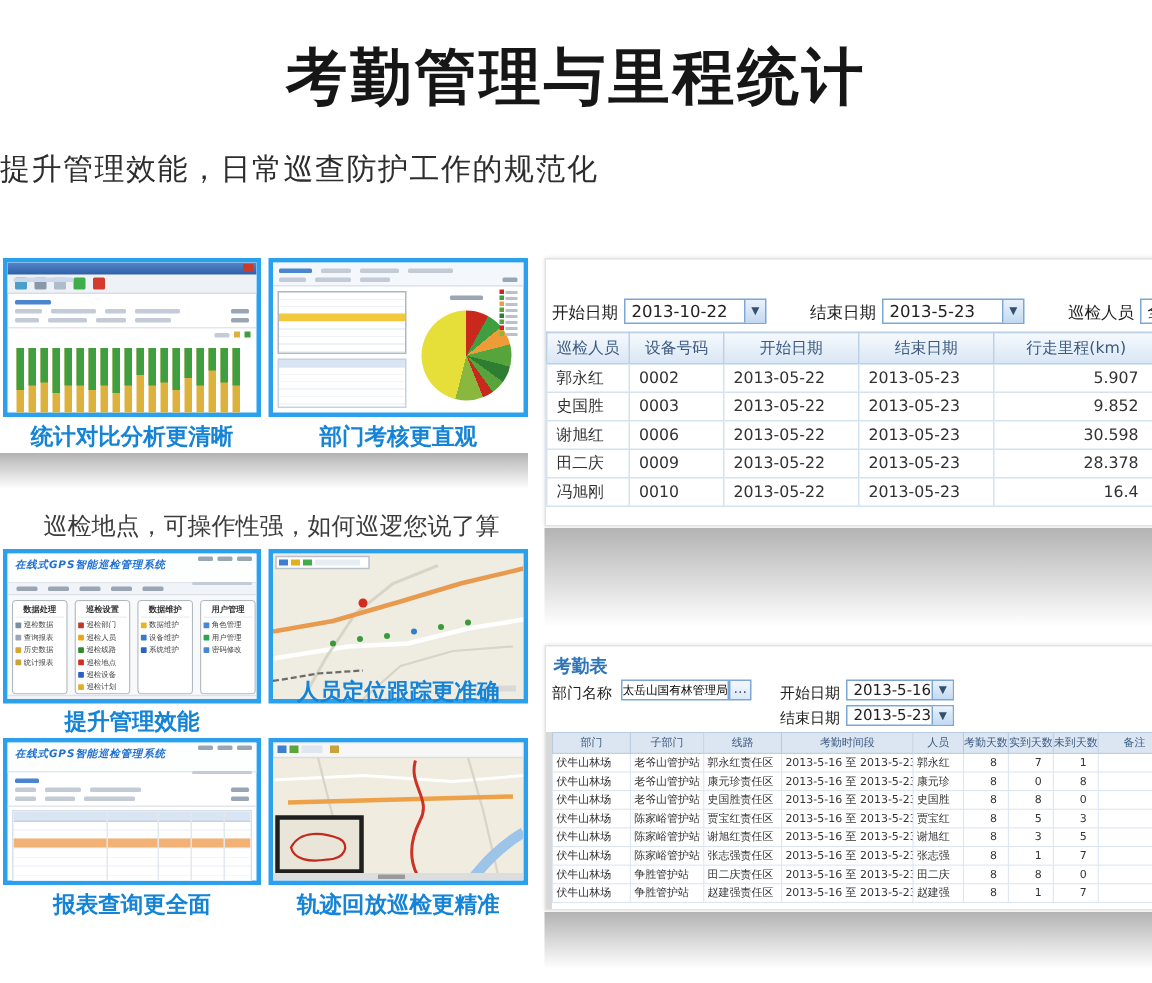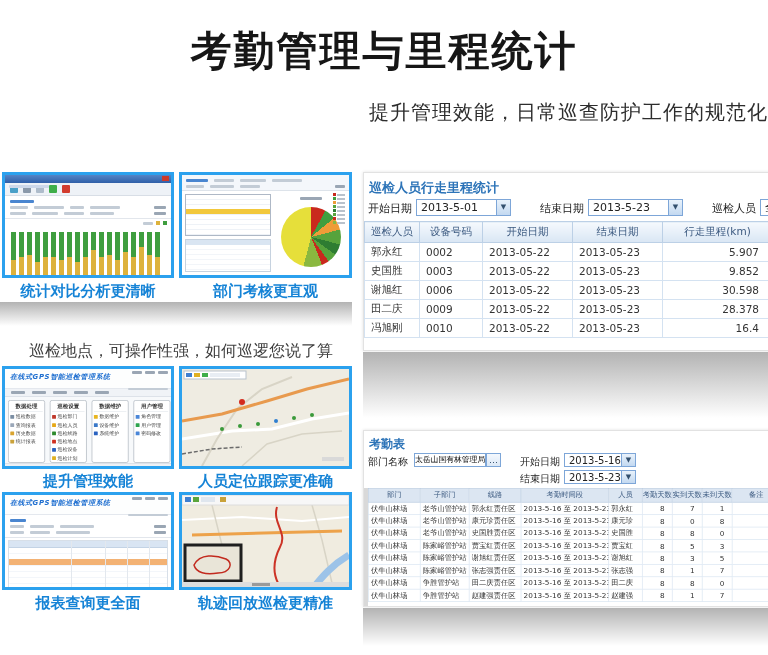--- a/index.html
+++ b/index.html
@@ -4,21 +4,21 @@
 <style>
   * { margin:0; padding:0; box-sizing:border-box; }
   html,body { width:768px; height:655px; background:#fff; overflow:hidden;
     font-family:"DejaVu Sans","Liberation Sans",sans-serif; }
   body { position:relative; }
   .abs { position:absolute; }
 
   
   .main-title { top:24px; left:0; width:768px; text-align:center;
     font-size:41px; font-weight:bold; color:#161616; letter-spacing:2px; }
-  .subtitle { top:99px; left:0; width:768px; text-align:right;
+  .subtitle { top:99px; left:0; width:768px; text-align:left;
     font-size:20px; color:#2d2d2d; letter-spacing:1px; }
   .mid-text { top:341px; left:0; width:362px; text-align:center;
     font-size:16px; color:#3c3c3c; }
 
   
   .card { border:3px solid #2ba1ee; background:#fff; overflow:hidden; }
   .caption { font-size:15px; font-weight:bold; color:#1583d6; text-align:center; }
   .shadow-band { background:linear-gradient(180deg,#b3b3b3,rgba(179,179,179,0)); }
 
   .tb { display:inline-block; height:3px; background:#c3ccd6; border-radius:1px; vertical-align:middle; }
@@ -407,21 +407,21 @@
     <rect x="2" y="2" width="62" height="8" fill="#ffffff" stroke="#b9c2cc" stroke-width="1"></rect>
     <rect x="4" y="4" width="6" height="4" fill="#3f7fd0"></rect>
       <rect x="12" y="4" width="6" height="4" fill="#e0b020"></rect>
     <rect x="20" y="4" width="6" height="4" fill="#3fae4a"></rect>
       <rect x="28" y="4" width="30" height="4" fill="#e8edf3"></rect>
     <rect x="140" y="88" width="22" height="4" fill="#d9d9d9"></rect>
   </svg>
 </div>
 
 <div class="abs caption" style="left:2px; top:472px; width:172px;">提升管理效能</div>
-<div class="abs caption" style="left:179px; top:472px; width:173px;">人员定位跟踪更准确</div>
+<div class="abs caption" style="left:179px; top:452px; width:173px;">人员定位跟踪更准确</div>
 
 <div class="abs card" style="left:2px; top:492px; width:172px; height:98px;">
   <div class="gps-head">
     <span class="gps-title">在线式GPS智能巡检管理系统</span>
     <span class="gps-links">
       <span class="tb dark" style="width:10px"></span>
         <span class="tb dark" style="width:10px"></span>
         <span class="tb dark" style="width:10px"></span>
     </span>
     <span class="gps-sub"><span class="tb" style="width:40px; height:2px;"></span></span>
@@ -473,25 +473,24 @@
     <path d="M12,70 C18,58 34,60 44,64 C52,68 48,78 36,78 C24,80 14,78 12,70 Z" stroke="#c22a1e" stroke-width="1.5" fill="none"></path>
     <rect x="0" y="87" width="167" height="5" fill="#dddddd"></rect>
     <rect x="70" y="88" width="18" height="3" fill="#9a9a9a"></rect>
   </svg>
 </div>
 
 <div class="abs caption" style="left:2px; top:594px; width:172px;">报表查询更全面</div>
 <div class="abs caption" style="left:179px; top:594px; width:173px;">轨迹回放巡检更精准</div>
 
 <div class="abs data-panel" style="left:363px; top:172px; width:412px; height:179px;">
-  <div class="abs panel-title" style="left:5px; top:6px; font-size:13px;">巡检人员行走里程统计</div>
   <div class="abs" style="left:4px; top:26px; width:420px; height:18px; font-size:11px;">
     <span class="ctl-label abs" style="left:0; top:2px;">开始日期</span>
     <span class="sel abs" style="left:48px; top:0; width:95px; height:17px;">
-      <span class="sel-text">2013-5-01</span>
+      <span class="sel-text">2013-10-22</span>
       <span class="sel-btn">▼</span>
     </span>
     <span class="ctl-label abs" style="left:172px; top:2px;">结束日期</span>
     <span class="sel abs" style="left:220px; top:0; width:95px; height:17px;">
       <span class="sel-text">2013-5-23</span>
       <span class="sel-btn">▼</span>
     </span>
     <span class="ctl-label abs" style="left:344px; top:2px;">巡检人员</span>
     <span class="sel abs" style="left:392px; top:0; width:40px; height:17px;">
       <span class="sel-text">全部</span>

